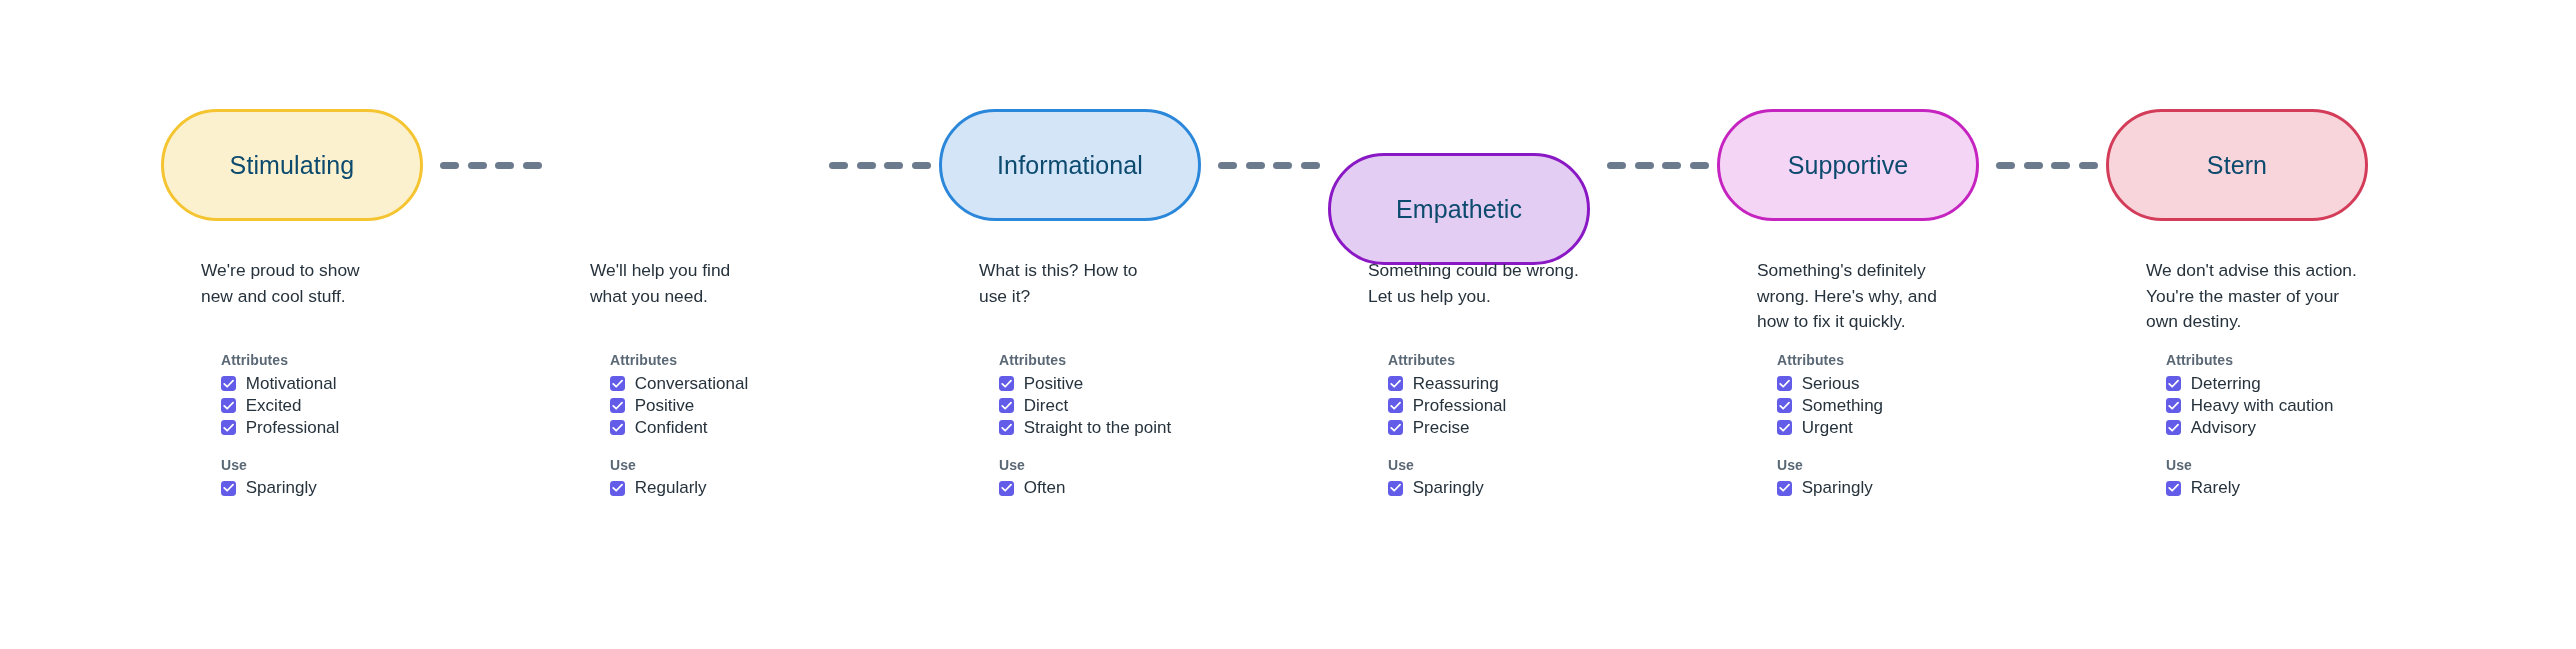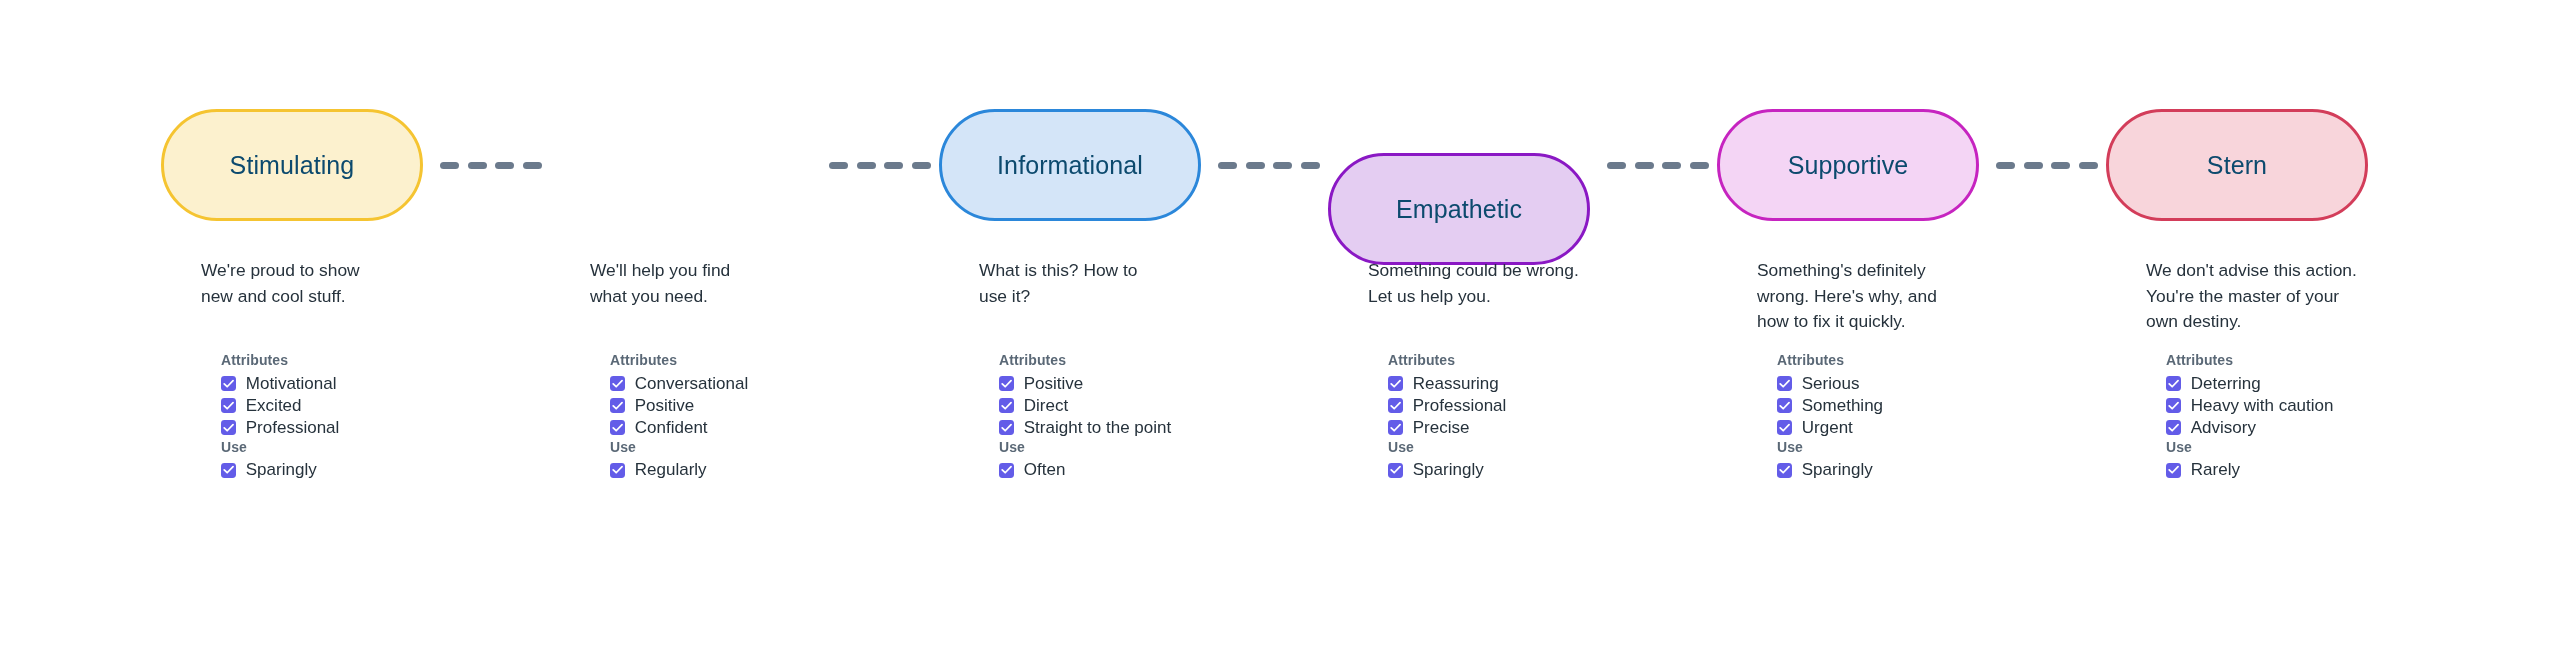--- a/index.html
+++ b/index.html
@@ -94,21 +94,21 @@
   }
 
   
   .groups {
     position: absolute;
     top: 352px;
     left: 60px;
     width: 315px;
   }
 
-  .group + .group { }
+  .group + .group { margin-top: 18px; }
 
   .group-title {
     font-size: 14px;
     font-weight: 700;
     color: #5a6876;
     letter-spacing: 0.1px;
     margin-bottom: 4.7px;
   }
 
   .check-item {

